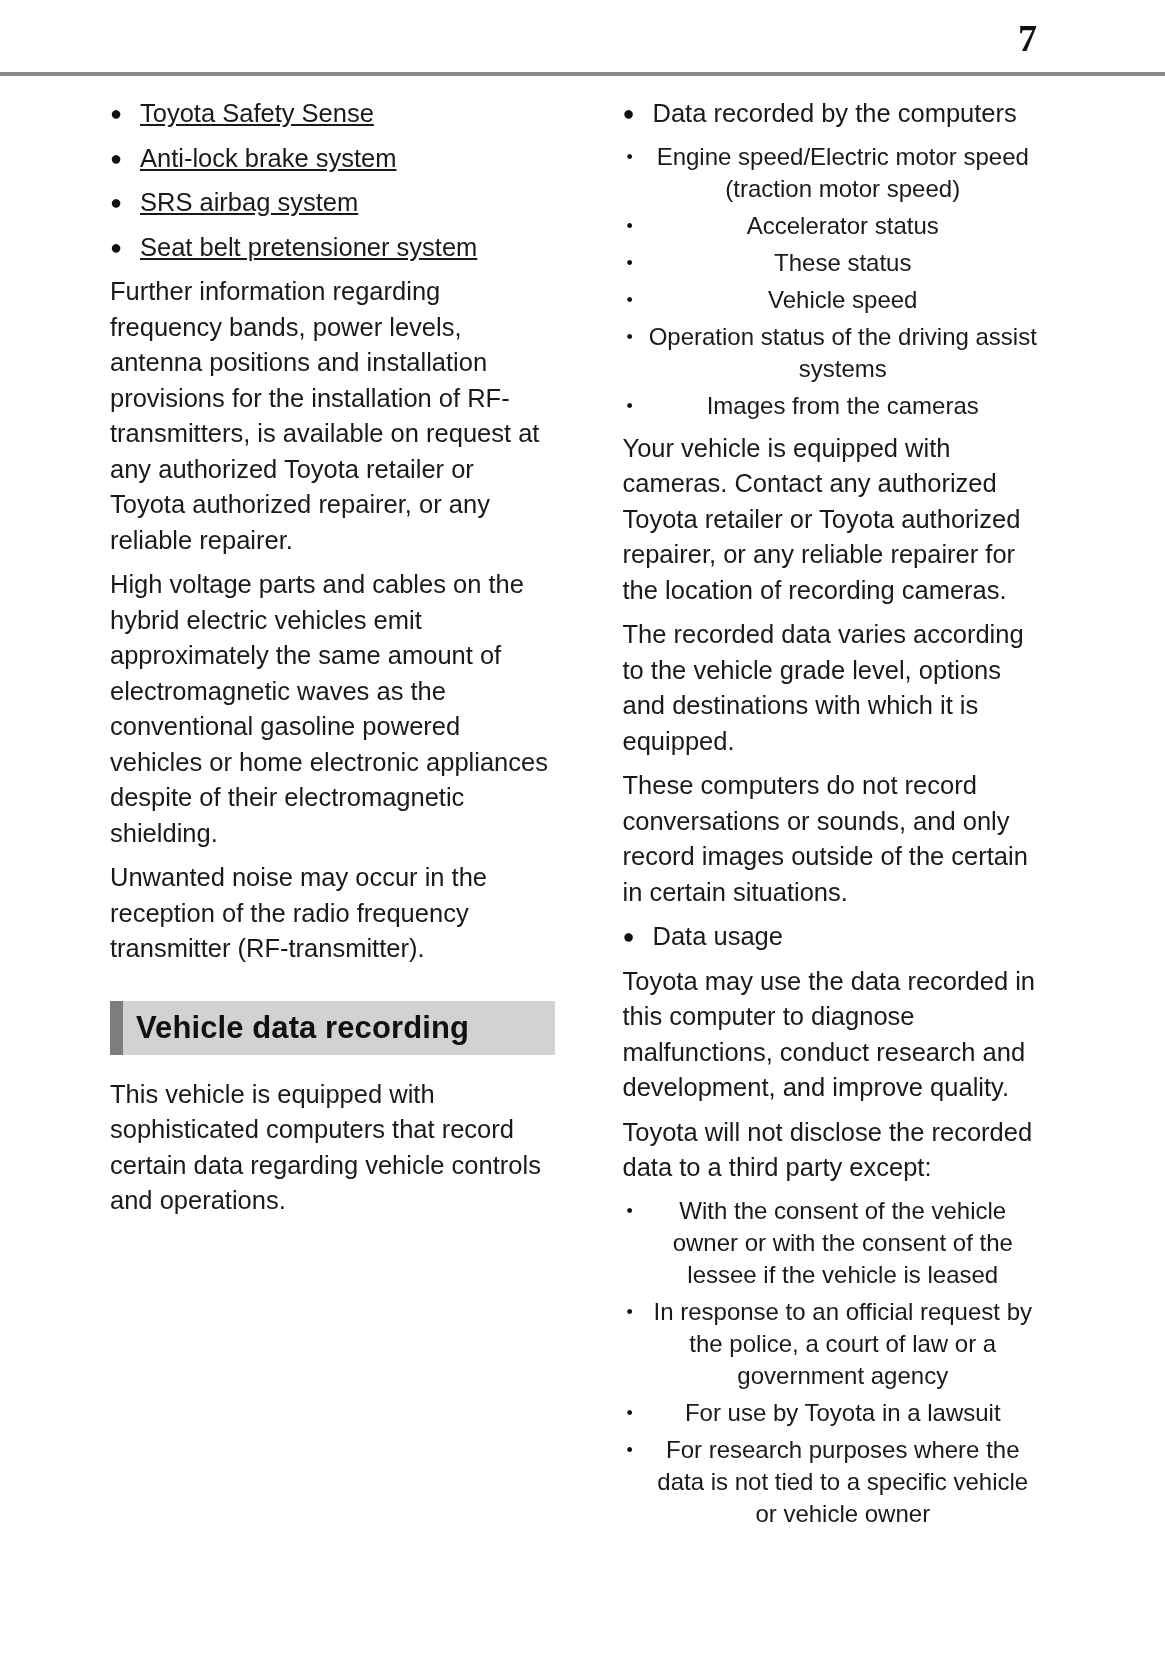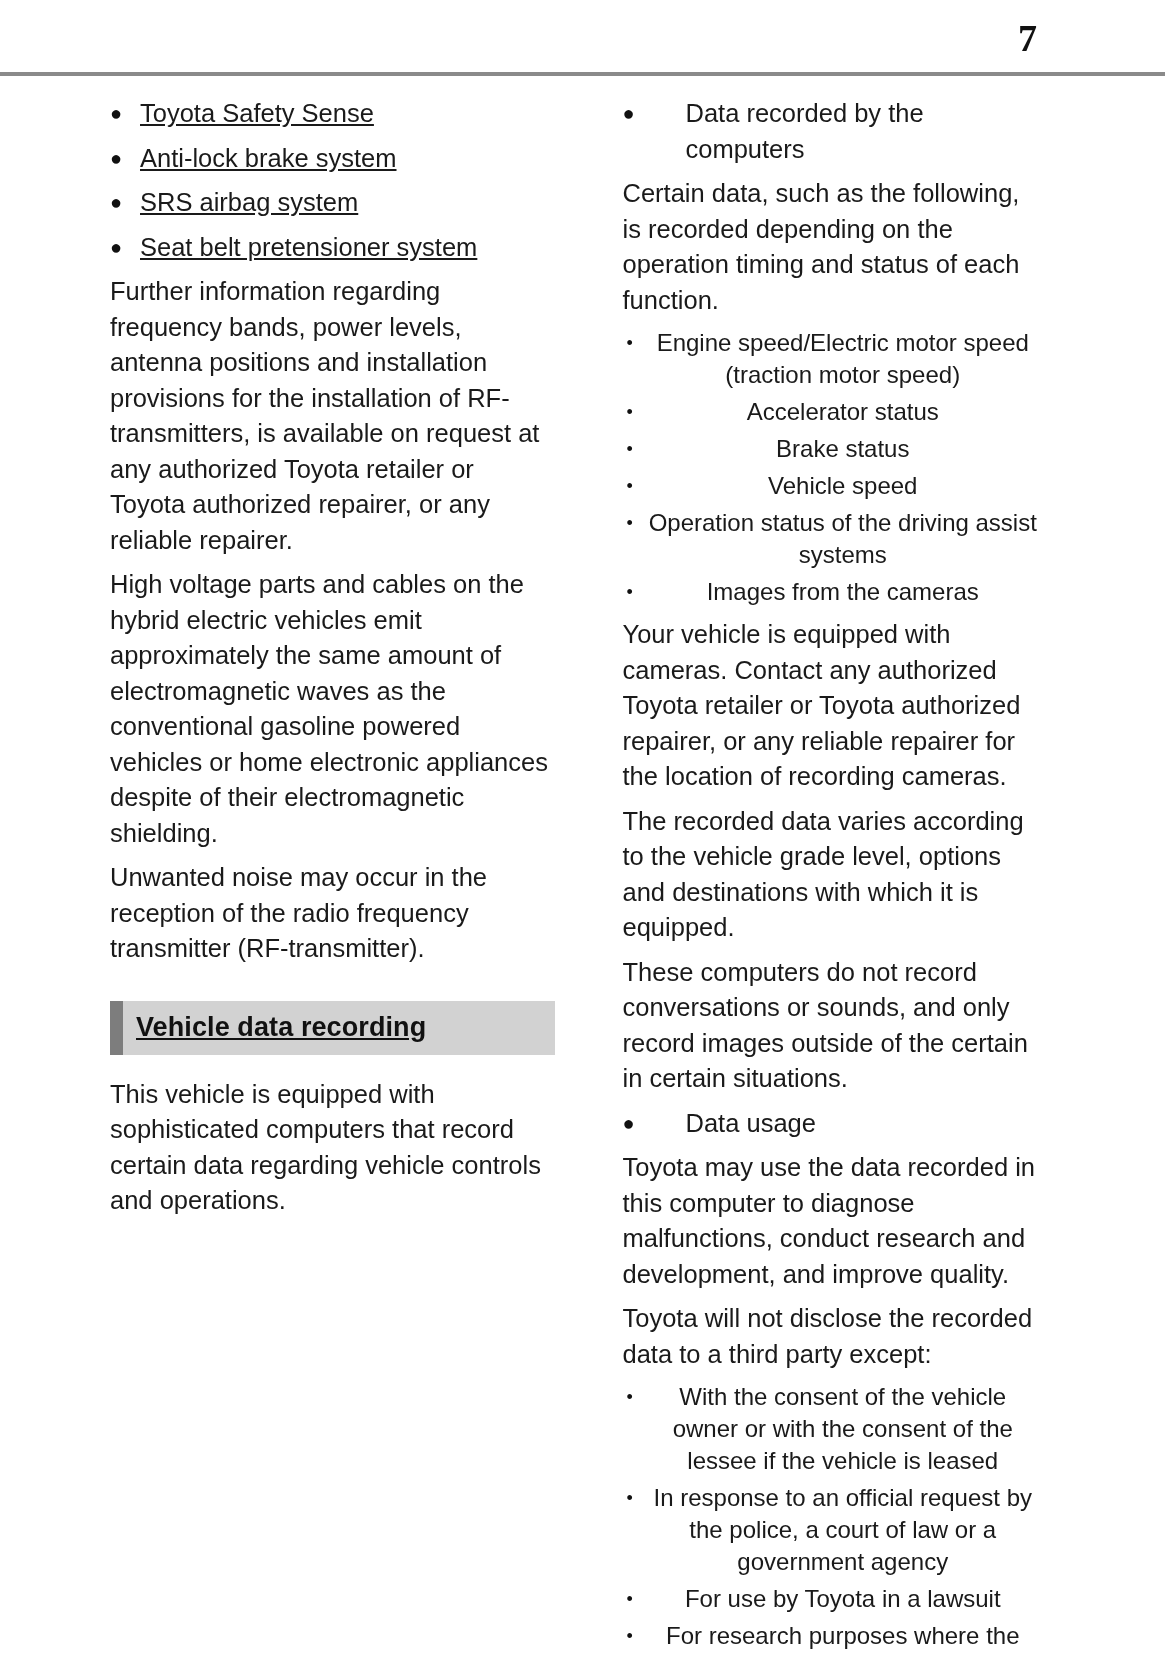--- a/index.html
+++ b/index.html
@@ -75,21 +75,20 @@
   .dot-heading .marker {
     flex: 0 0 auto;
     width: 30px;
     font-size: 20px;
     line-height: 35.5px;
     color: #111111;
   }
   .dot-heading .text {
     flex: 1 1 auto;
     color: #1a1a1a;
-    margin-left: 33px;
   }
 
   
   .bullet-list-lg { margin-bottom: 9px; }
   .bullet-list-lg .bullet-item {
     display: flex;
     align-items: flex-start;
     font-size: 25.5px;
     line-height: 35.5px;
     margin-bottom: 9px;
@@ -135,26 +134,25 @@
   }
   .section-band .accent {
     flex: 0 0 auto;
     width: 13px;
     background: #7d7d7d;
   }
   .section-band .title {
     flex: 1 1 auto;
     display: flex;
     align-items: center;
-    font-size: 27px;
+    font-size: 31px;
     font-weight: bold;
     color: #111111;
     padding-left: 13px;
     letter-spacing: 0.1px;
-    text-decoration: underline;
   }
 </style>
 </head>
 <body>
 
 <div class="page-header">
   <div class="page-number">7</div>
 </div>
 <div class="header-rule"></div>
 
@@ -194,34 +192,33 @@
 
   </div>
 
   <div class="column column-right">
 
     <div class="dot-heading">
       <span class="marker">●</span>
       <span class="text">Data recorded by the computers</span>
     </div>
 
-    <p class="body-text">Certain data, such as the following, is recorded depending on the operation timing and status of each function.</p>
 
     <div class="bullet-list-sm">
       <div class="bullet-item">
         <span class="marker">•</span>
         <span class="text">Engine speed/Electric motor speed (traction motor speed)</span>
       </div>
       <div class="bullet-item">
         <span class="marker">•</span>
         <span class="text">Accelerator status</span>
       </div>
       <div class="bullet-item">
         <span class="marker">•</span>
-        <span class="text">Brake status</span>
+        <span class="text">These status</span>
       </div>
       <div class="bullet-item">
         <span class="marker">•</span>
         <span class="text">Vehicle speed</span>
       </div>
       <div class="bullet-item">
         <span class="marker">•</span>
         <span class="text">Operation status of the driving assist systems</span>
       </div>
       <div class="bullet-item">

